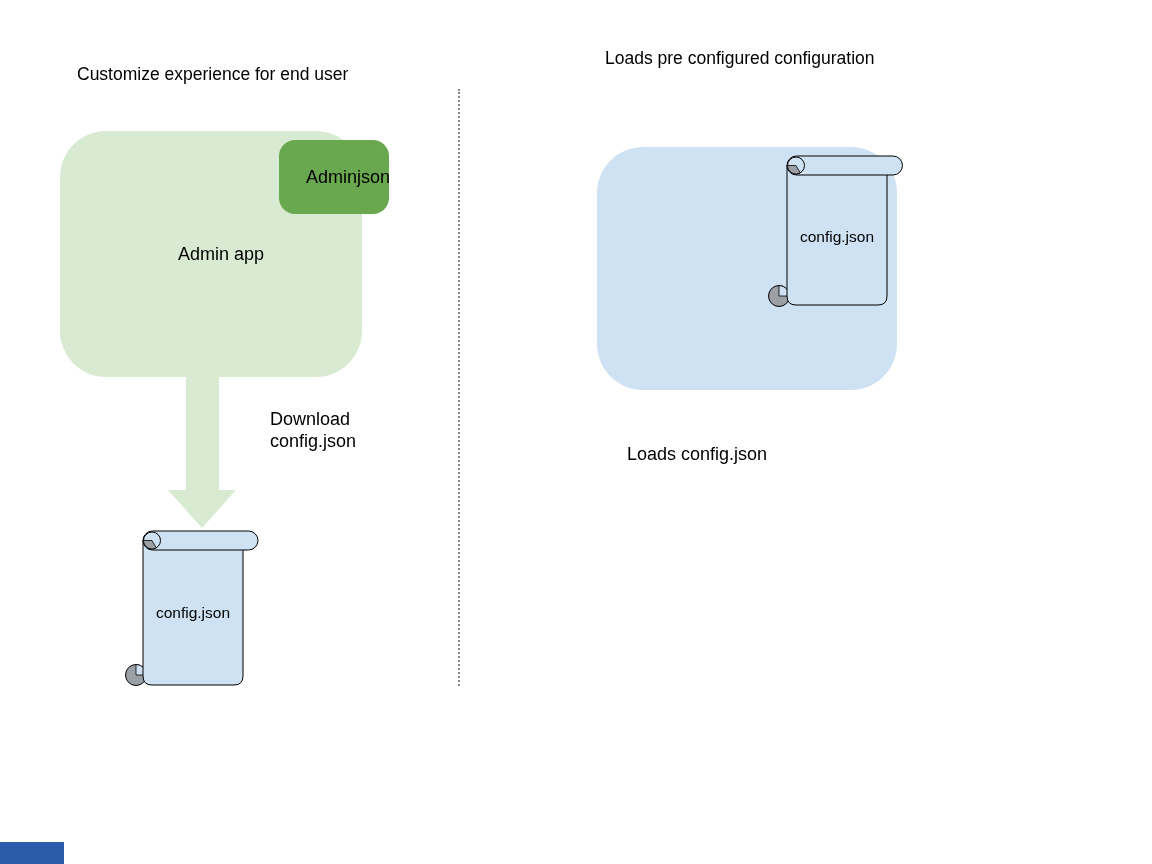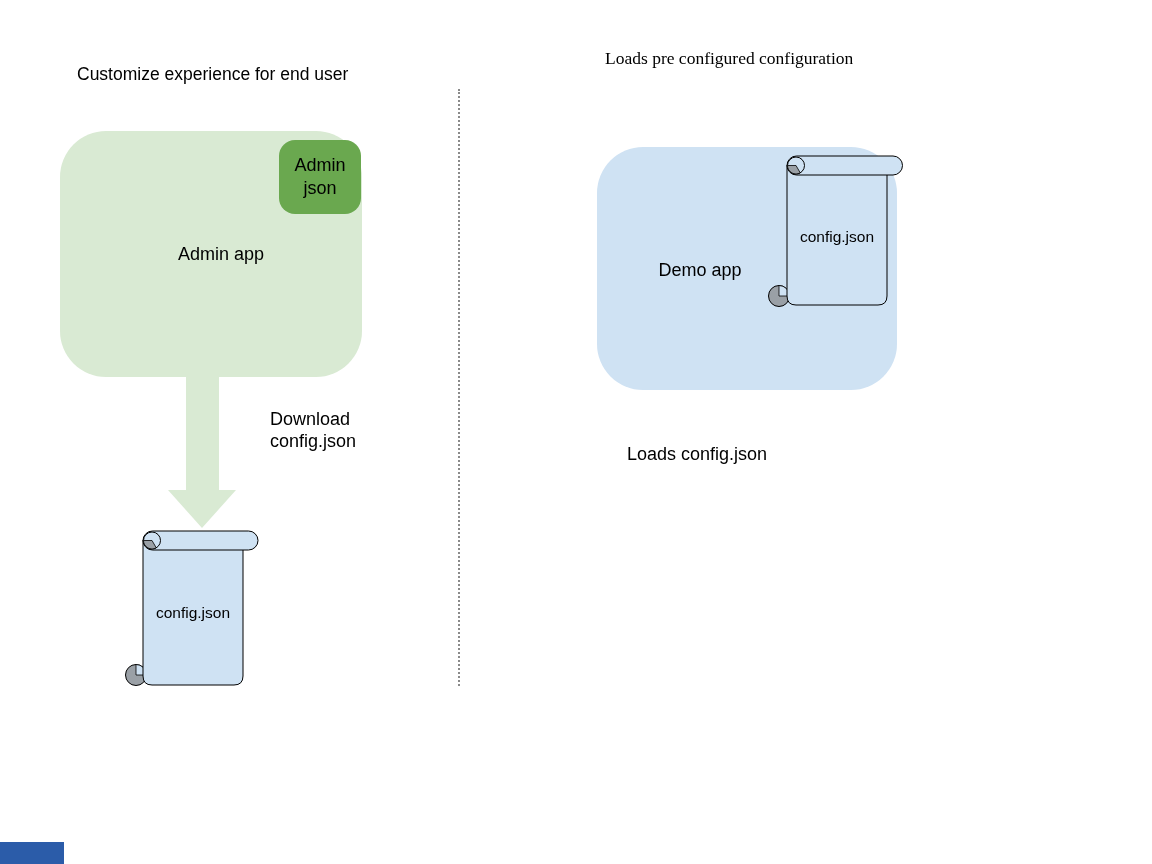--- a/index.html
+++ b/index.html
@@ -2,27 +2,27 @@
 <html><head>
 <meta charset="utf-8">
 <style>
   html,body{margin:0;padding:0;background:#fff;}
   .canvas{
     position:relative;width:1152px;height:864px;background:#ffffff;overflow:hidden;
     font-family:"Liberation Sans", sans-serif;color:#000;
   }
   .title{position:absolute;font-size:17.5px;line-height:19px;white-space:nowrap;}
   .title-left{left:77px;top:49px;margin-top:16px;}
-  .title-right{left:605px;top:49px;font-family:Liberation Serif, serif;}
+  .title-right{left:605px;top:49px;}
   .divider{position:absolute;left:458px;top:89px;height:597px;width:0;border-left:2px dotted #8a8a8a;}
   .admin-app{position:absolute;left:60px;top:131px;width:302px;height:246px;border-radius:46px;}
   .admin-panel{
     position:absolute;left:279px;top:140px;width:82px;height:74px;border-radius:16px;
-    display:flex;flex-direction:column;align-items:center;justify-content:center;
-    font-size:18px;line-height:23px;text-align:center;
+    display:flex;flex-direction:row;align-items:center;justify-content:center;
+    font-size:18px;line-height:23px;text-align:center;padding-left:28px;
   }
   .admin-app-label{position:absolute;left:56px;top:244px;width:330px;text-align:center;font-size:18px;}
   .demo-app{position:absolute;left:597px;top:147px;width:300px;height:243px;border-radius:46px;}
   .demo-app-label{position:absolute;left:597px;top:260px;width:206px;text-align:center;font-size:18px;}
   .download-label{position:absolute;left:250px;top:408px;font-size:18px;line-height:22px;margin-left:20px;}
   .loads-label{position:absolute;left:627px;top:444px;font-size:18px;white-space:nowrap;}
   .arrow-svg{position:absolute;left:167px;top:377px;}
   .scroll-left{position:absolute;left:120px;top:525px;}
   .scroll-right{position:absolute;left:760px;top:148px;}
   .corner-fragment{position:absolute;left:0;top:842px;width:64px;height:22px;}
@@ -58,21 +58,20 @@
     <circle cx="16" cy="150" r="10.5" stroke="#000" stroke-width="1" fill="#9aa0a6"></circle>
     <path d="M16,150 L16,139.5 A10.5,10.5 0 0 1 26.5,150 Z" stroke="#000" stroke-width="0.8" fill="#cfe2f3"></path>
     <path d="M23,15 L123,15 L123,151 Q123,160 114,160 L32,160 Q23,160 23,151 Z" stroke="#000" stroke-width="1" stroke-linejoin="round" fill="#cfe2f3"></path>
     <rect x="23" y="6" width="115" height="19" rx="9.5" ry="9.5" stroke="#000" stroke-width="1" fill="#cfe2f3"></rect>
     <circle cx="32" cy="15.5" r="8.5" stroke="#000" stroke-width="1" fill="#cfe2f3"></circle>
     <path d="M32,15.5 L23.5,15.5 A8.5,8.5 0 0 0 36.25,22.86 Z" stroke="#000" stroke-width="0.8" fill="#9aa0a6"></path>
     <text x="73" y="93" text-anchor="middle">config.json</text>
   </svg>
 
   <div class="demo-app" style="background: rgb(207, 226, 243);"></div>
-  <div class="demo-app-label">Demo app</div>
 
   <svg class="scroll-right" width="155" height="170" viewBox="0 0 155 170">
     <circle cx="19" cy="148" r="10.5" stroke="#000" stroke-width="1" fill="#9aa0a6"></circle>
     <path d="M19,148 L19,137.5 A10.5,10.5 0 0 1 29.5,148 Z" stroke="#000" stroke-width="0.8" fill="#cfe2f3"></path>
     <path d="M27,17 L127,17 L127,148 Q127,157 118,157 L36,157 Q27,157 27,148 Z" stroke="#000" stroke-width="1" stroke-linejoin="round" fill="#cfe2f3"></path>
     <rect x="27" y="8" width="115.5" height="19" rx="9.5" ry="9.5" stroke="#000" stroke-width="1" fill="#cfe2f3"></rect>
     <circle cx="36" cy="17.5" r="8.5" stroke="#000" stroke-width="1" fill="#cfe2f3"></circle>
     <path d="M36,17.5 L27.5,17.5 A8.5,8.5 0 0 0 40.25,24.86 Z" stroke="#000" stroke-width="0.8" fill="#9aa0a6"></path>
     <text x="77" y="94" text-anchor="middle">config.json</text>
   </svg>

